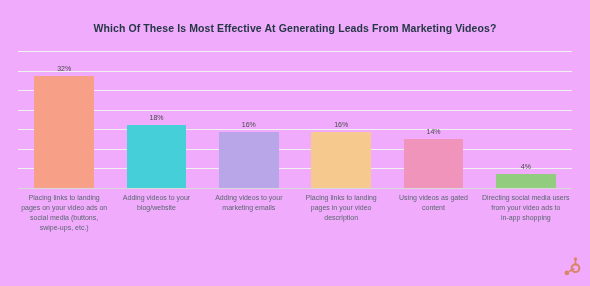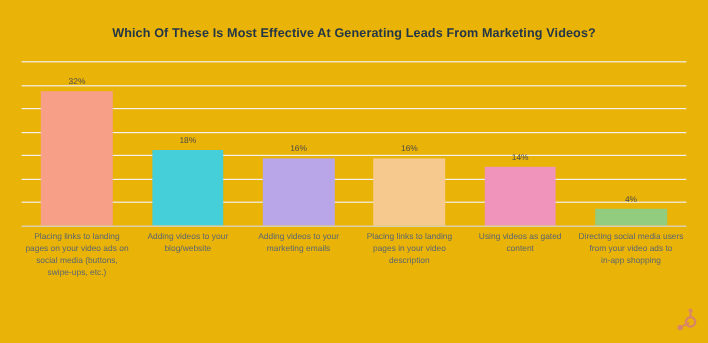--- a/index.html
+++ b/index.html
@@ -119,21 +119,21 @@
     position: absolute;
     right: 8px;
     bottom: 8px;
     width: 22px;
     height: 22px;
   }
 </style>
 </head>
 <body>
 
-<div id="chart-card" style="background: #eab308;">
+<div id="chart-card" style="background: #f0abfc;">
 
   <div id="chart-title" style="color: rgb(36, 55, 70);">Which Of These Is Most Effective At Generating Leads From Marketing Videos?</div>
 
   <div id="plot-area">
     <div id="gridlines">
         <div class="gridline" style="top: 0px; background: rgb(240, 240, 240);"></div>
         <div class="gridline" style="top: 20px; background: rgb(240, 240, 240);"></div>
         <div class="gridline" style="top: 39px; background: rgb(240, 240, 240);"></div>
         <div class="gridline" style="top: 59px; background: rgb(240, 240, 240);"></div>
         <div class="gridline" style="top: 78px; background: rgb(240, 240, 240);"></div>

